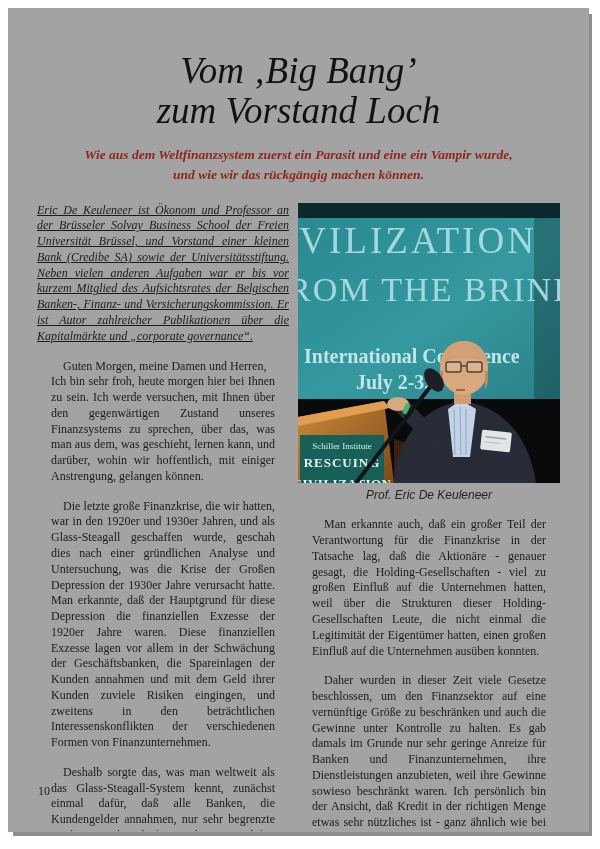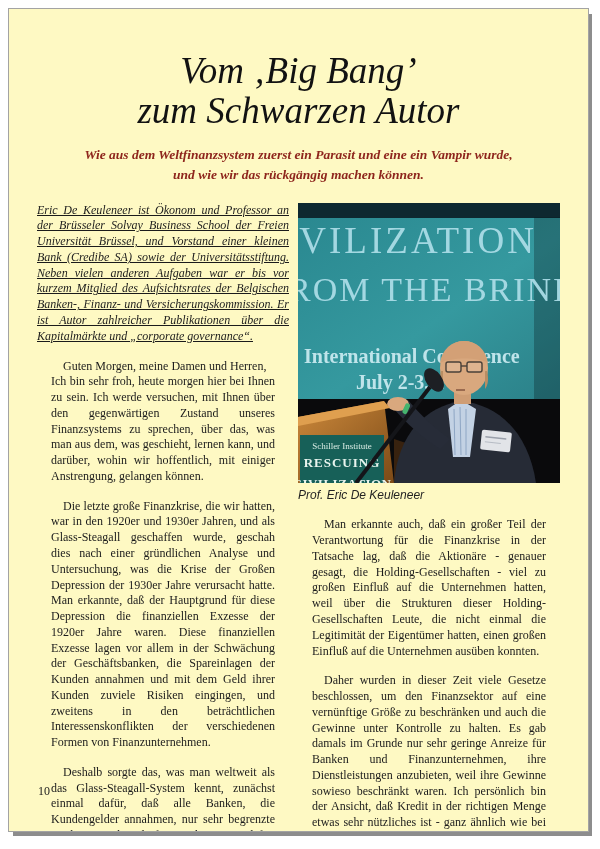--- a/index.html
+++ b/index.html
@@ -3,21 +3,21 @@
 <meta charset="utf-8">
 <style>
   html,body { margin:0; padding:0; }
   body {
     width:600px; height:849px; background:#ffffff; position:relative;
     font-family:"Liberation Serif", serif; color:#1b1b1b;
     -webkit-font-smoothing:antialiased;
   }
   .sheet {
     position:absolute; left:8px; top:8px; width:581px; height:824px;
-    box-sizing:border-box; background:#fef9c3;
+    box-sizing:border-box; background:#a3a3a3;
     border:1px solid #a3a3a3;
     box-shadow:4px 5px 0 -1px #8d8d8d;
     padding:42px 28px 0 28px; overflow:hidden;
   }
   .title {
     text-align:center; font-style:italic; font-weight:500;
     font-size:37px; line-height:1.07; color:#121212;
     font-family:"Liberation Serif", serif;
   }
   .subtitle {
@@ -29,36 +29,36 @@
     font-variant:small-caps; font-weight:700; font-size:13.5px;
     letter-spacing:0.8px; color:#141414;
   }
   .columns { display:flex; gap:9px; margin-top:17px; }
   .col { width:262px; font-size:12px; line-height:1.315; text-align:justify; }
   .intro { font-style:italic; margin:0 0 13px 0;text-decoration:underline; }
   .bodyp { margin:14px; text-indent:12px; white-space:pre-line; }
   .photo-wrap { width:262px; height:280px; overflow:hidden; }
   .photo-wrap svg { display:block; }
   .caption {
-    text-align:left; margin:5px 0 10px 0;
+    text-align:center; margin:5px 0 10px 0;
     font-family:"Liberation Sans", sans-serif;
     font-style:italic; font-size:12px; color:#232323;
   }
   .pagenum {
     position:absolute; left:29px; bottom:32px; font-size:12px; color:#1b1b1b;margin-top:20px;
   }
 </style>
 </head>
 <body>
 
 <div class="sheet">
 
   <div class="title">
     <div>Vom ‚Big Bang’</div>
-    <div>zum Schwarzen Autor</div>
+    <div>zum Vorstand Loch</div>
   </div>
 
   <div class="subtitle" style="color:#8e261d;">Wie aus dem Weltfinanzsystem zuerst ein Parasit und eine ein Vampir wurde,
 und wie wir das rückgängig machen können.</div>
 
 
   <div class="columns">
 
     <div class="col">
       <p class="intro">Eric De Keuleneer ist Ökonom und Professor an der Brüsseler Solvay Business School der Freien Universität Brüssel, und Vorstand einer kleinen Bank (Credibe SA) sowie der Universitätsstiftung. Neben vielen anderen Aufgaben war er bis vor kurzem Mitglied des Aufsichtsrates der Belgischen Banken-, Finanz- und Versicherungskommission. Er ist Autor zahlreicher Publikationen über die Kapitalmärkte und „corporate governance“.</p>

